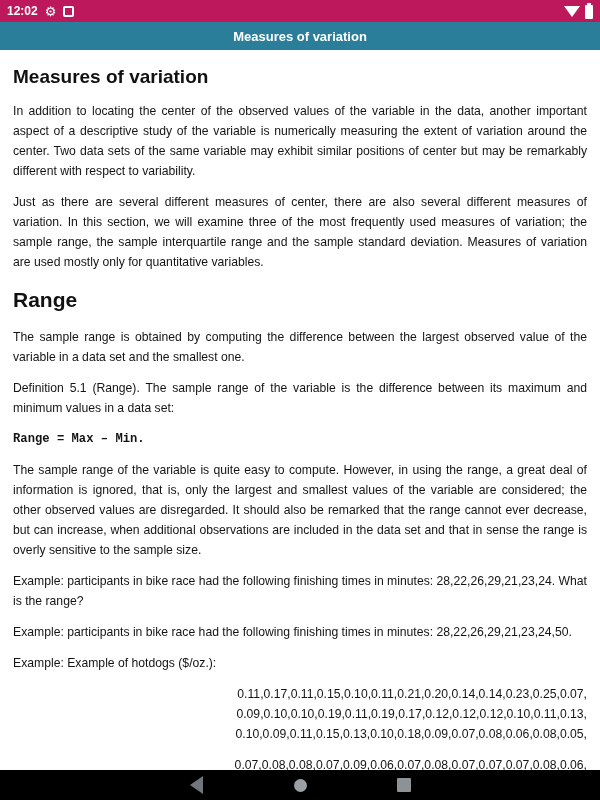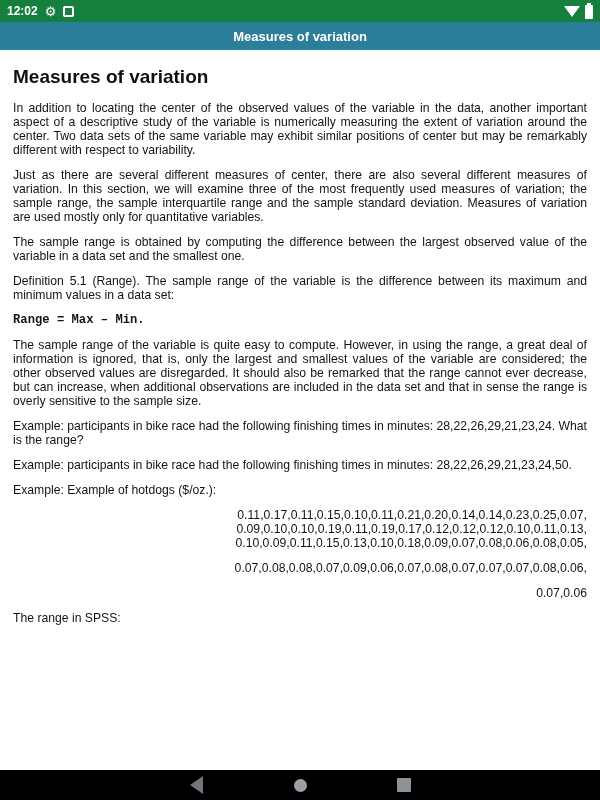--- a/index.html
+++ b/index.html
@@ -7,21 +7,21 @@
   body {
     width:600px; height:800px;
     font-family:"Liberation Sans", sans-serif;
     background:#000;
   }
   .screen { width:600px; height:800px; display:flex; flex-direction:column; background:#fff; overflow:hidden; }
 
   
   .status-bar {
     height:22px; flex:0 0 22px;
-    background:#15803d; color:#fff;
+    background:#be185d; color:#fff;
     display:flex; align-items:center;
     padding:0 7px; font-size:12px; font-weight:bold;
   }
   .status-left { display:flex; align-items:center; gap:7px; }
   .status-right { margin-left:auto; display:flex; align-items:center; gap:5px; }
   .gear-glyph { font-size:13px; font-weight:normal; line-height:1; }
   .photo-ic { width:11px; height:11px; border:2px solid #fff; border-radius:2px; }
   .wifi-ic { width:0; height:0; border-left:8px solid transparent; border-right:8px solid transparent; border-top:11px solid #fff; }
   .batt-ic { width:8px; height:14px; background:#fff; border-radius:1px; position:relative; margin-top:1px; }
   .batt-ic::before { content:""; position:absolute; top:-2px; left:2px; width:4px; height:2px; background:#fff; }
@@ -36,21 +36,21 @@
 
   
   .content {
     flex:1 1 auto; overflow:hidden;
     background:#fff; color:#141414;
     padding:6px 13px 0 13px;
   }
   .h1 { font-size:19px; font-weight:bold; margin:10px 0 13px; color:#111; }
   .h2 { font-size:21px; font-weight:bold; margin:16px 0 15px; color:#111; }
   .para {
-    font-size:12.2px; line-height:14px;
+    font-size:12.2px; line-height:20px;
     text-align:justify; margin:0 0 11px;
   }
   .para.bold { font-weight:bold; text-align:left;font-family:Liberation Mono, monospace; }
   .para.pre { white-space:pre-line; text-align:right; }
   .ex-label { font-weight:normal; }
 
   
   .nav-bar {
     height:30px; flex:0 0 30px;
     background:#000;
@@ -83,20 +83,21 @@
   </div>
 
   <div class="content">
 
     <div class="h1">Measures of variation</div>
 
     <p class="para">In addition to locating the center of the observed values of the variable in the data, another important aspect of a descriptive study of the variable is numerically measuring the extent of variation around the center. Two data sets of the same variable may exhibit similar positions of center but may be remarkably different with respect to variability.</p>
 
     <p class="para">Just as there are several different measures of center, there are also several different measures of variation. In this section, we will examine three of the most frequently used measures of variation; the sample range, the sample interquartile range and the sample standard deviation. Measures of variation are used mostly only for quantitative variables.</p>
 
+    <div class="h2">Range</div>
 
     <p class="para">The sample range is obtained by computing the difference between the largest observed value of the variable in a data set and the smallest one.</p>
 
     <p class="para">Definition 5.1 (Range). The sample range of the variable is the difference between its maximum and minimum values in a data set:</p>
 
     <p class="para bold">Range = Max – Min.</p>
 
     <p class="para">The sample range of the variable is quite easy to compute. However, in using the range, a great deal of information is ignored, that is, only the largest and smallest values of the variable are considered; the other observed values are disregarded. It should also be remarked that the range cannot ever decrease, but can increase, when additional observations are included in the data set and that in sense the range is overly sensitive to the sample size.</p>
 
     <p class="para"><span class="ex-label">Example:</span> <span>participants in bike race had the following finishing times in minutes: 28,22,26,29,21,23,24. What is the range?</span></p>

